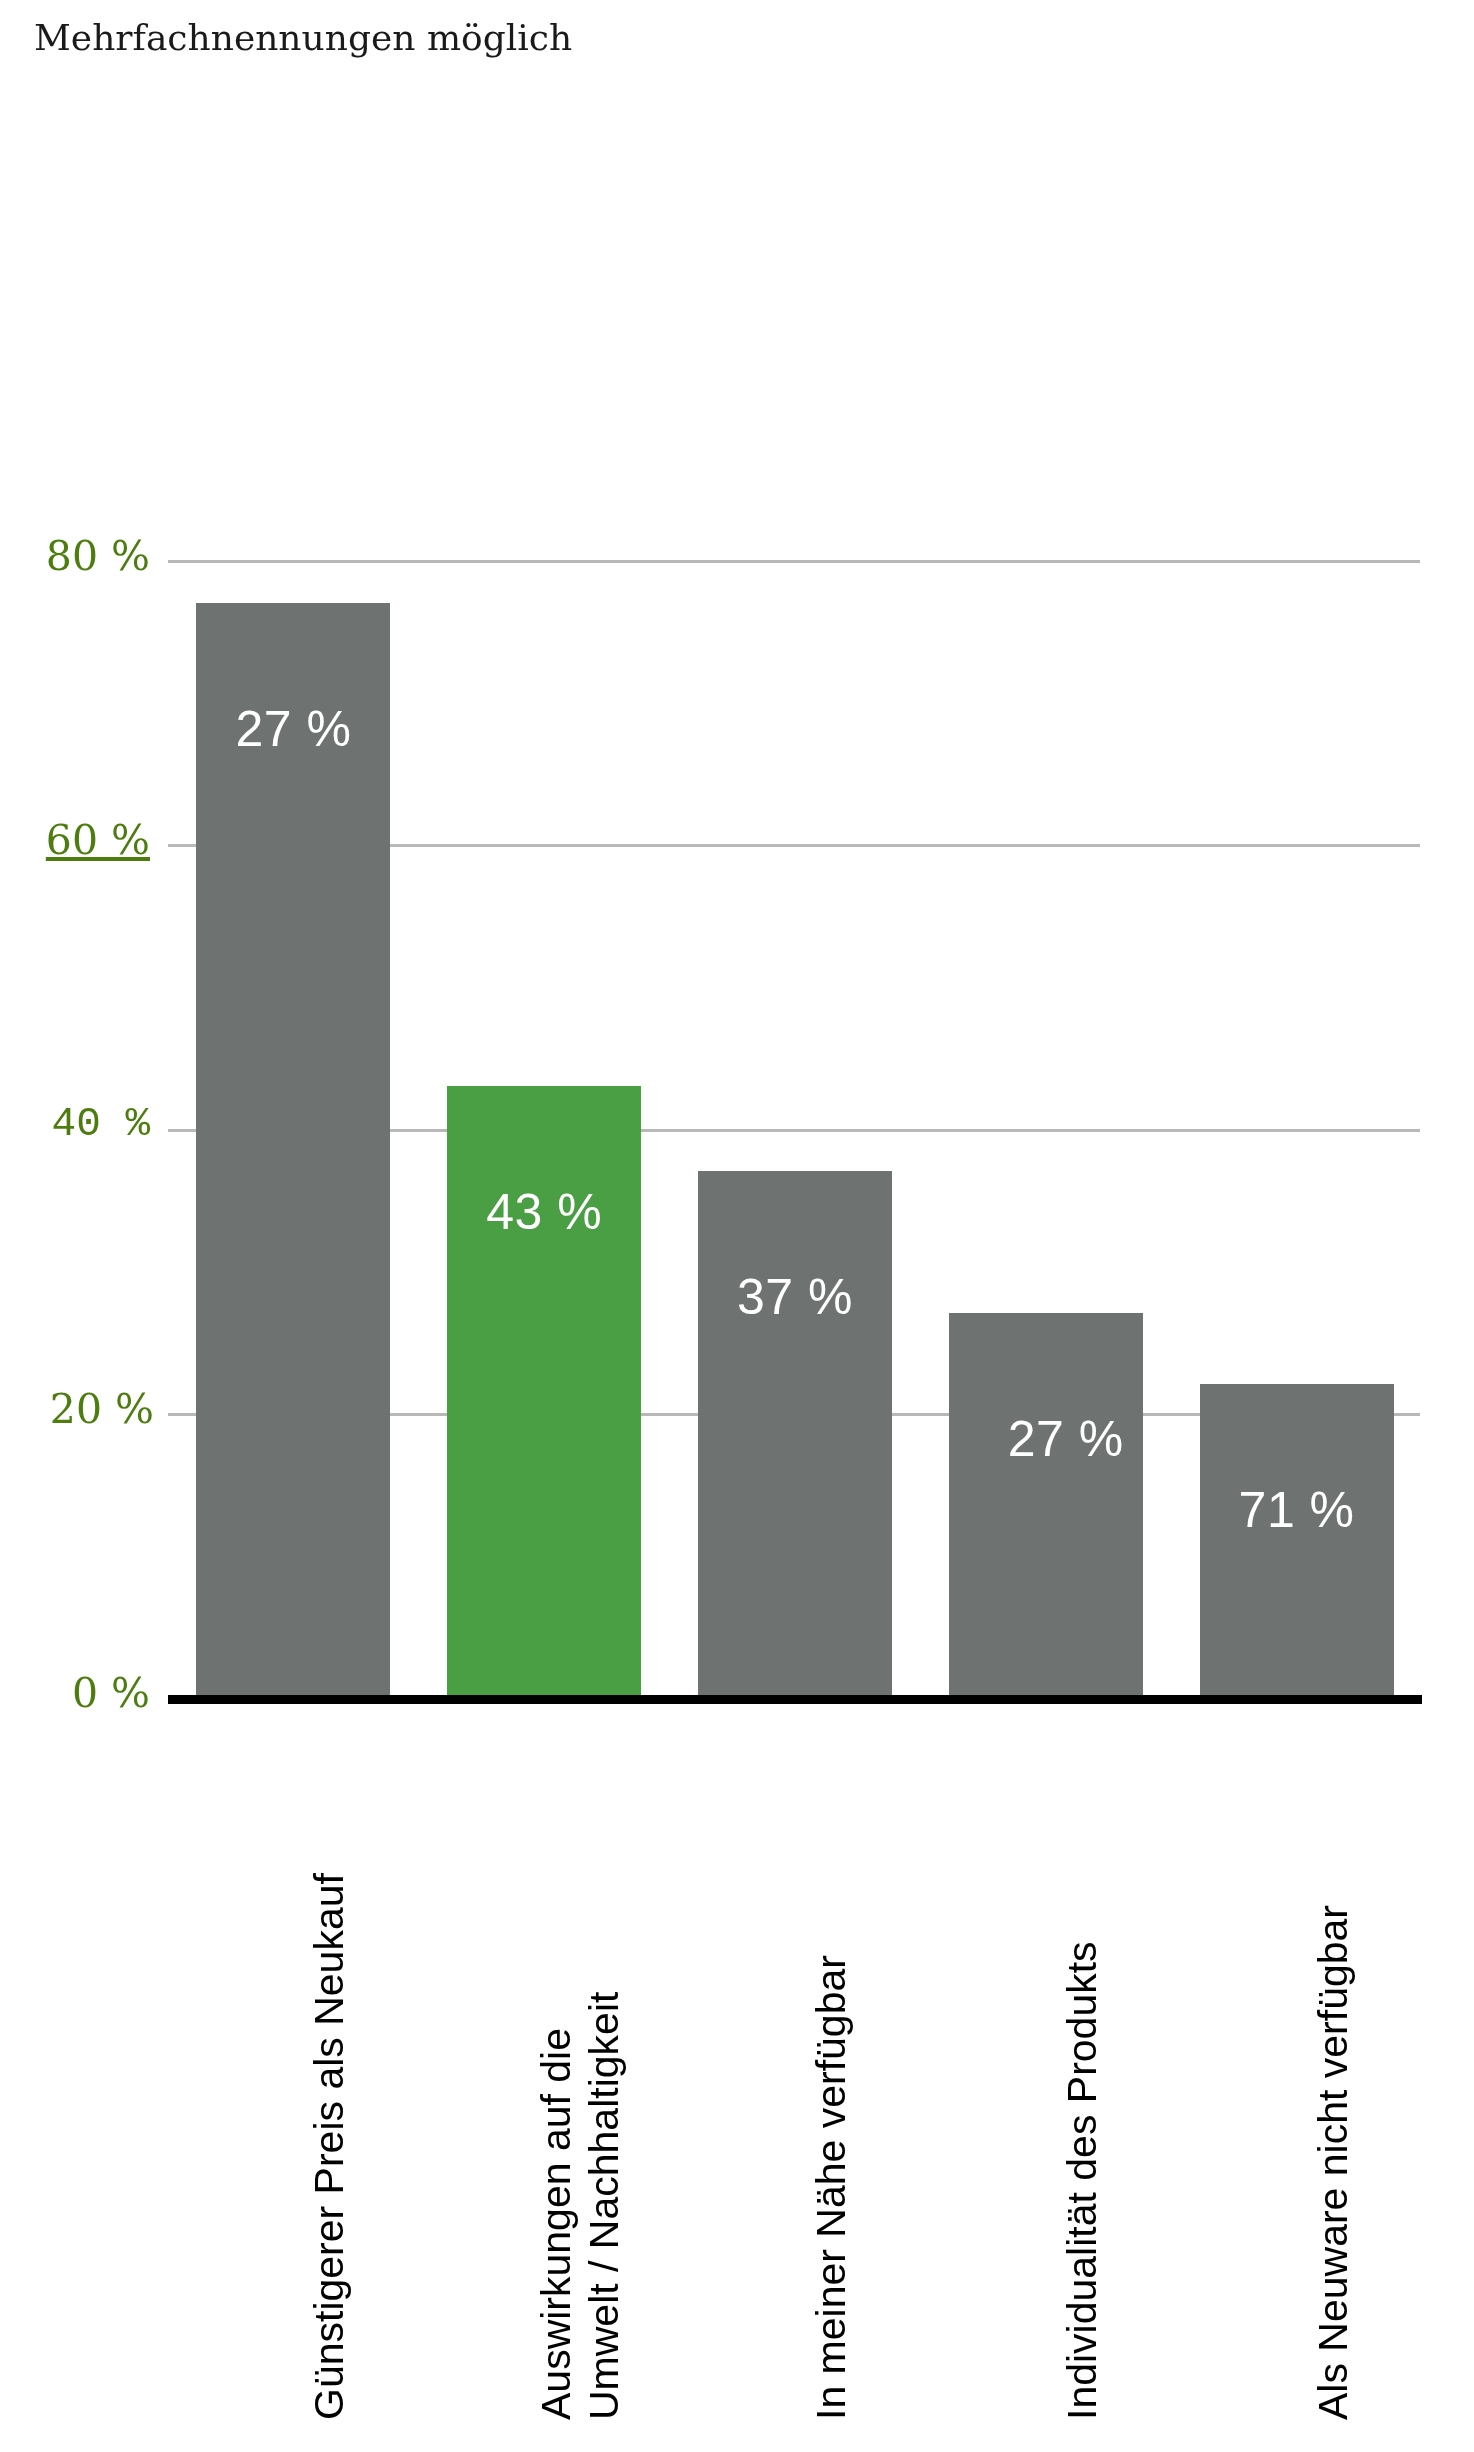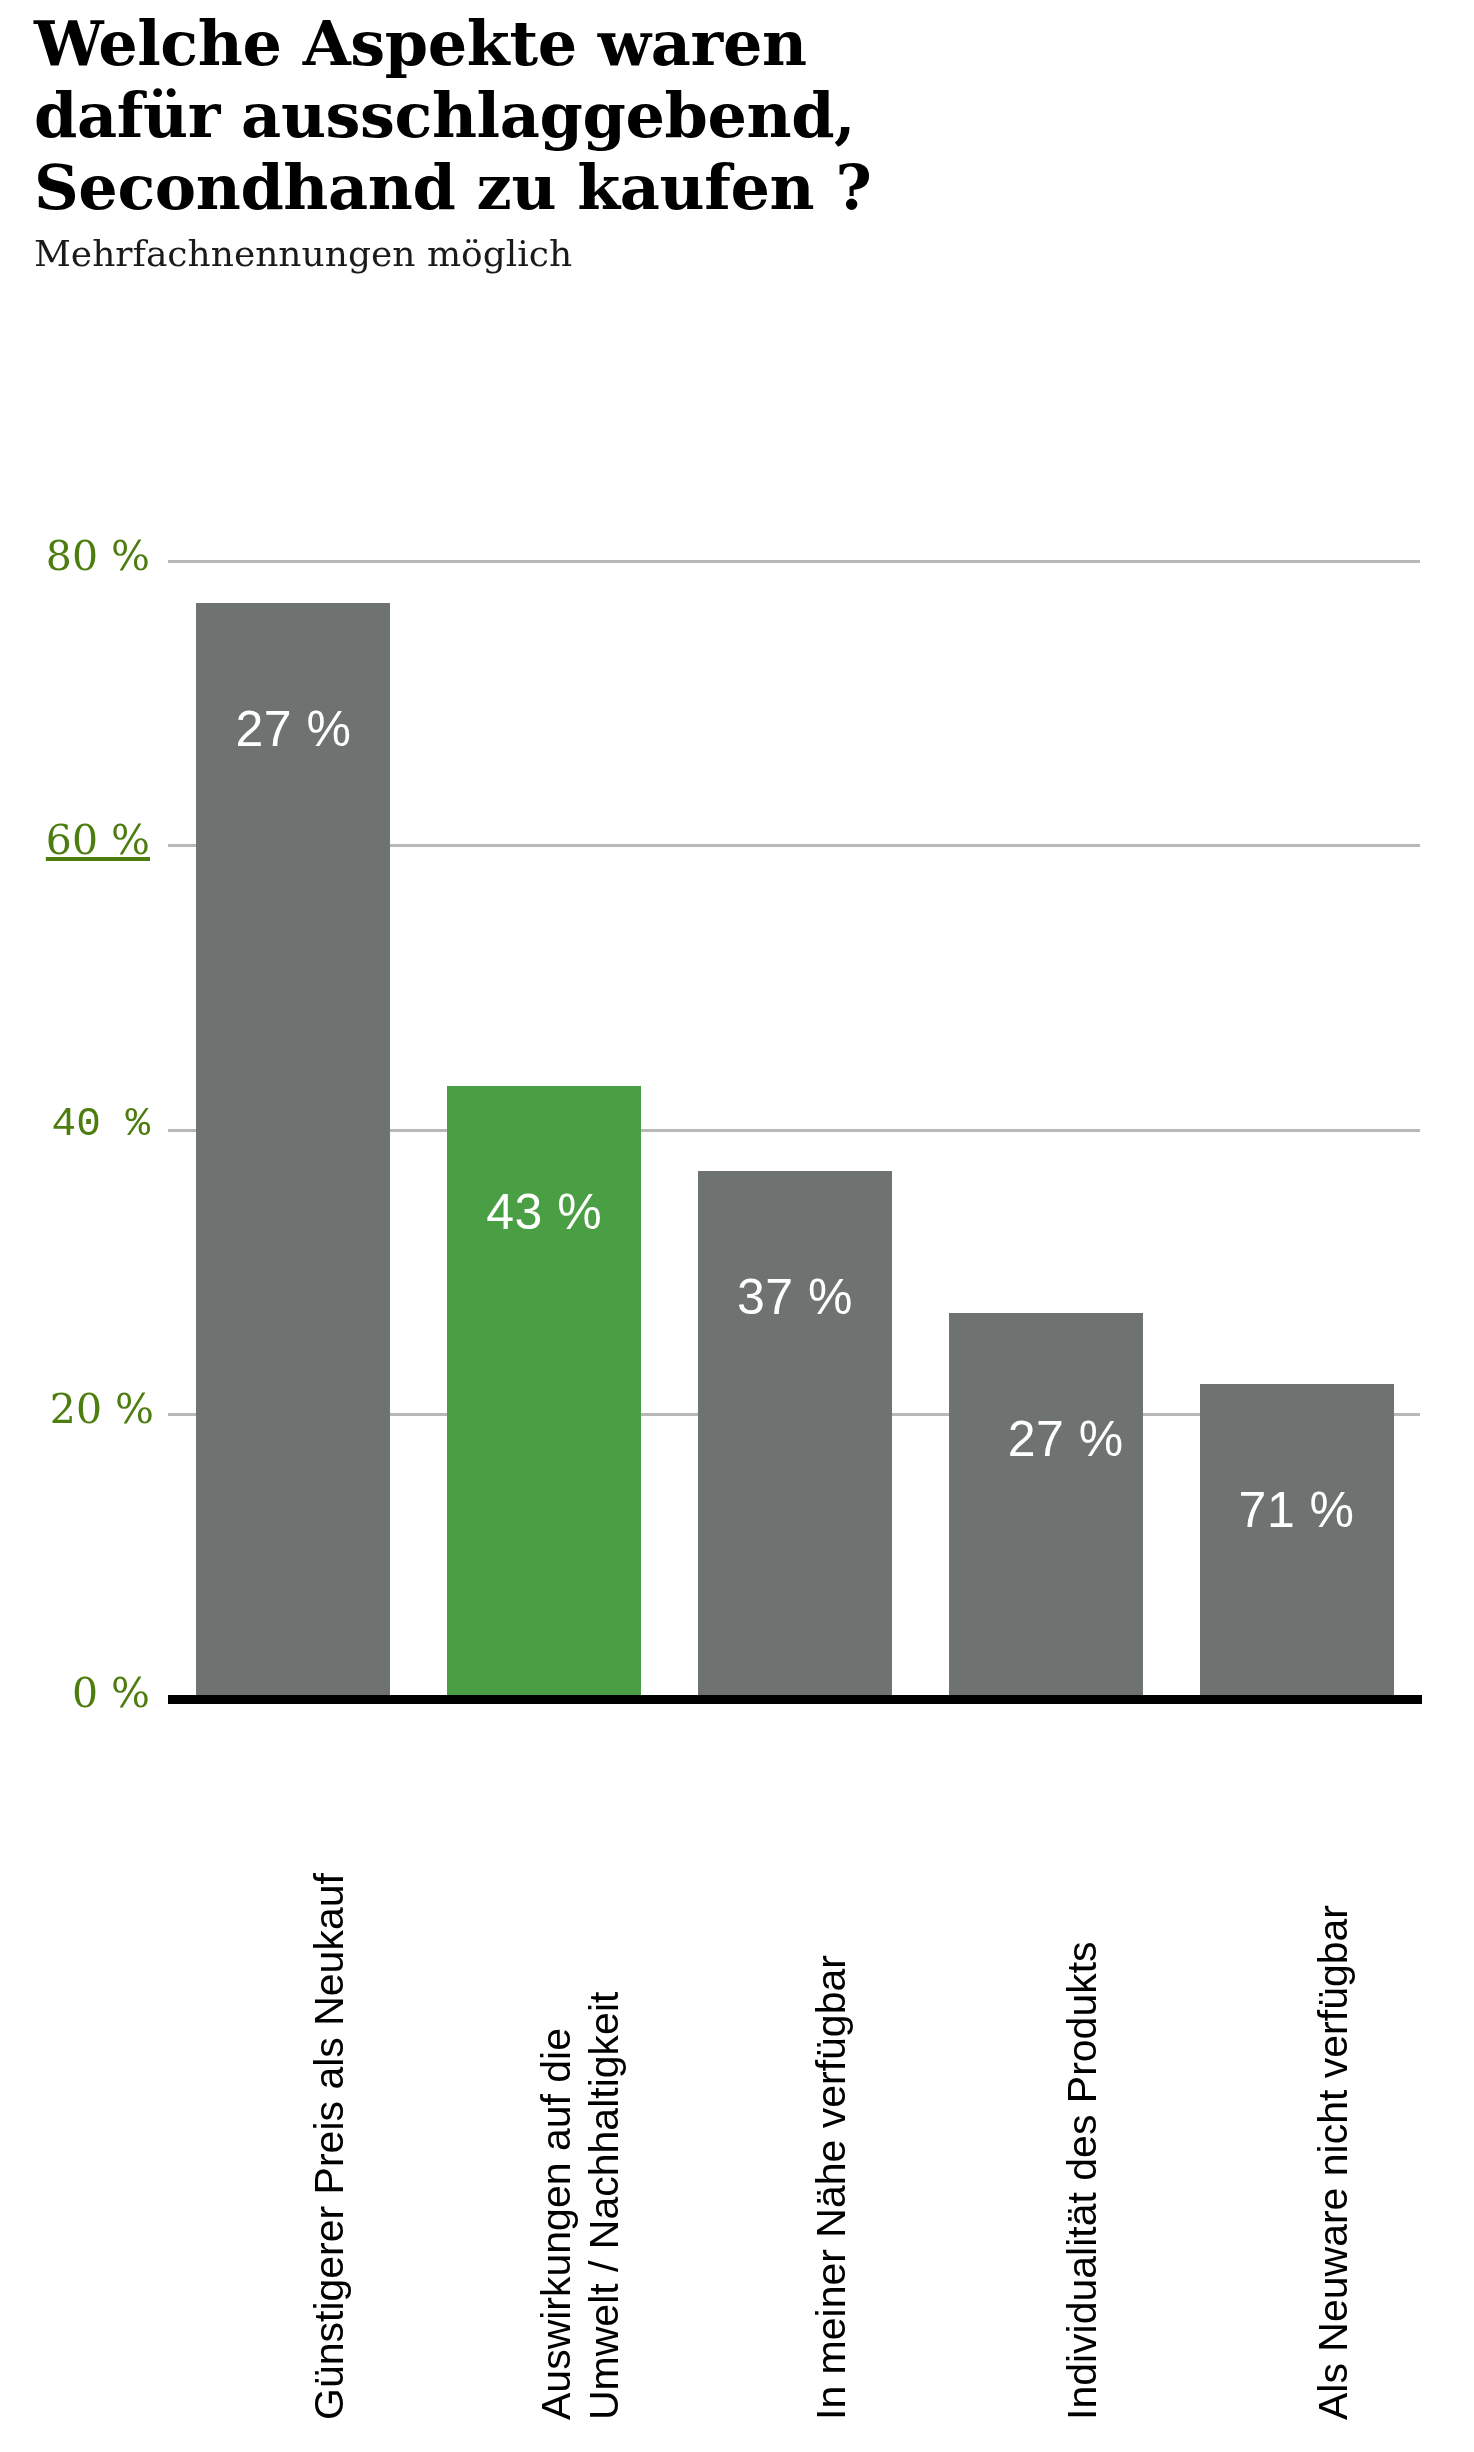--- a/index.html
+++ b/index.html
@@ -105,23 +105,20 @@
     font-size: 41px;
     color: #000000;
     white-space: nowrap;
     line-height: 1;
   }
 </style>
 </head>
 <body>
 
 <div id="header">
-  <h1 id="chart-title">Welche Aspekte waren
-dafür ausschlaggebend,
-Secondhand zu kaufen ?</h1>
   <div id="chart-subtitle">Mehrfachnennungen möglich</div>
 </div>
 
 <div id="plot-area">
   <div id="gridlines">
       <div class="gridline" style="top: 560px;"></div>
       <div class="gridline" style="top: 844.25px;"></div>
       <div class="gridline" style="top: 1128.5px;"></div>
       <div class="gridline" style="top: 1412.75px;"></div>
     </div>

